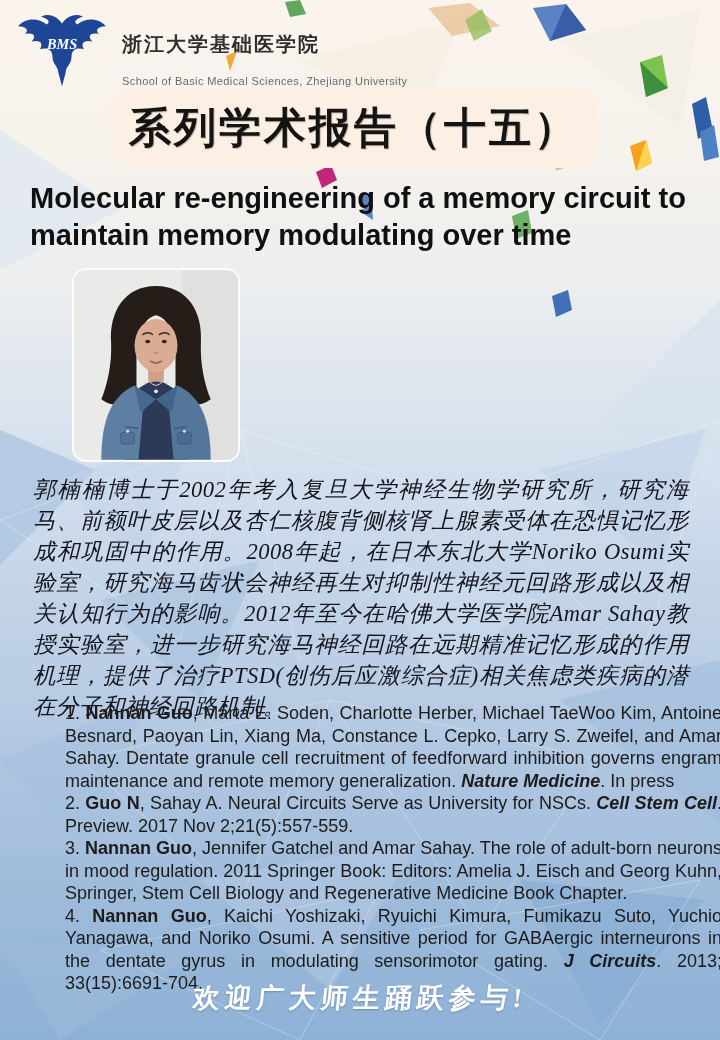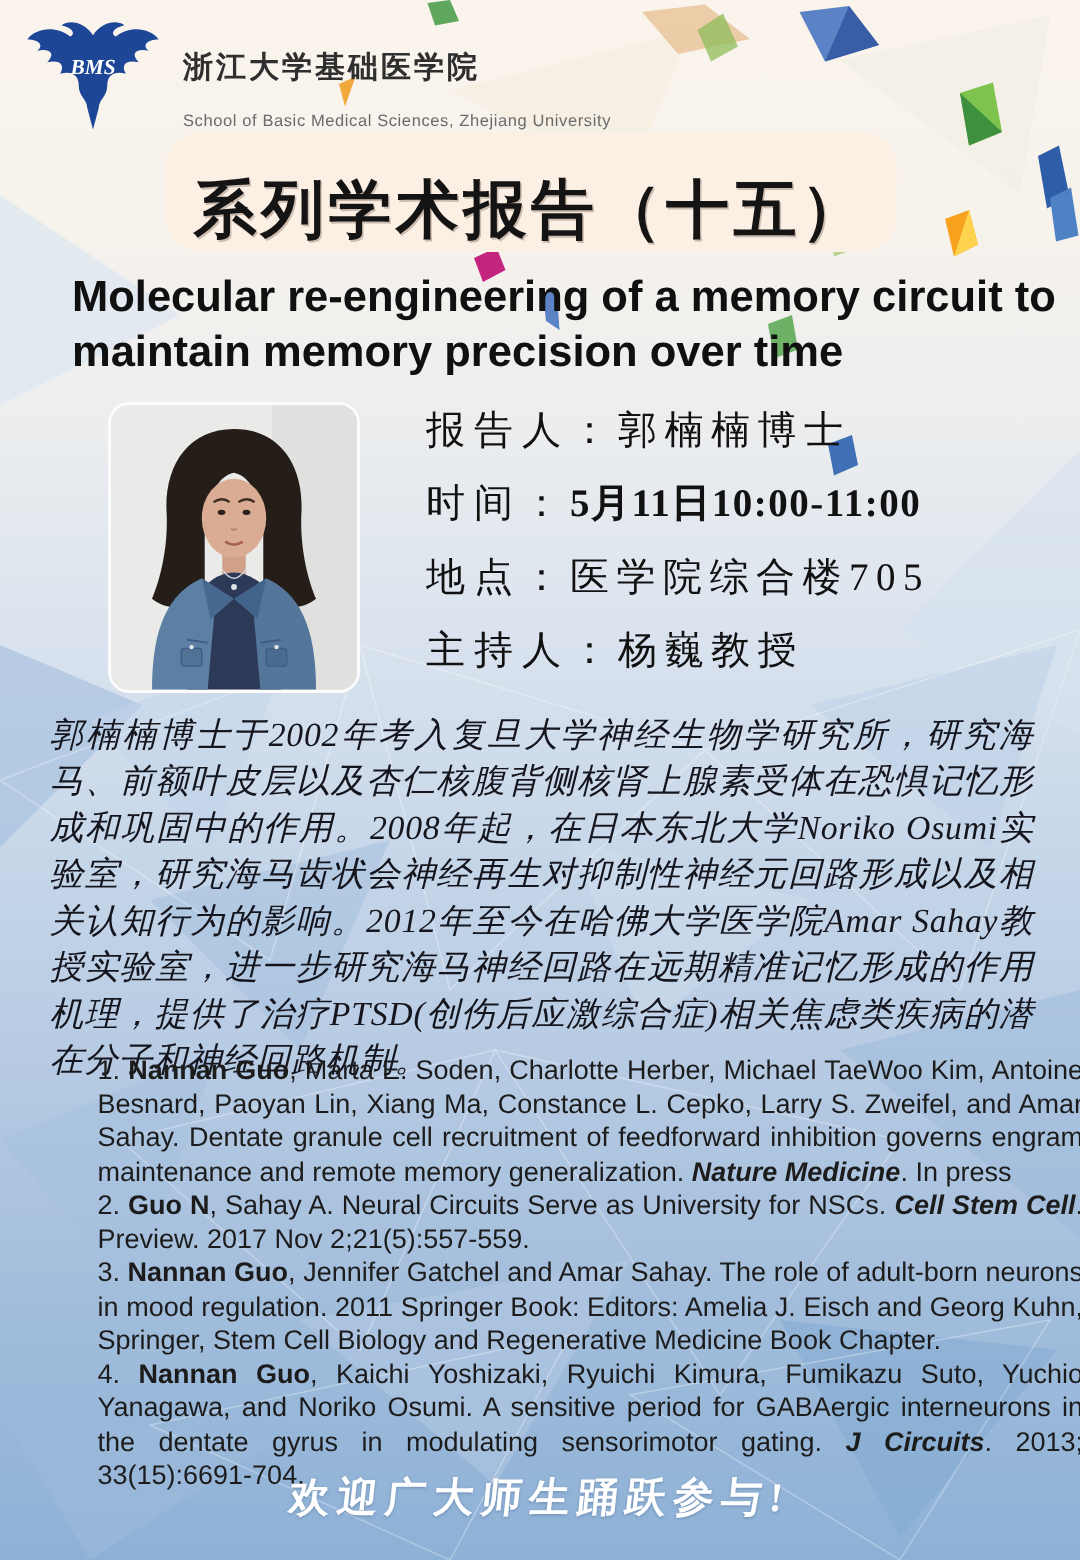--- a/index.html
+++ b/index.html
@@ -15,30 +15,30 @@
   
   .header{position:absolute;left:14px;top:10px;width:600px;height:84px;display:flex;align-items:center;}
   .logo{width:96px;height:80px;flex:0 0 auto;}
   .school-text{margin-left:12px;padding-top:14px;}
   .school-cn{font-size:20px;font-weight:700;color:#2f2f2f;letter-spacing:2px;font-family:"Liberation Sans",sans-serif;}
   .school-en{font-size:11px;color:#6a6a6a;margin-top:17px;letter-spacing:0.4px;}
 
   
   .banner{
     position:absolute;left:110px;top:88px;width:488px;height:80px;border-radius:24px;
-    background:#fcefe3;display:flex;align-items:flex-end;justify-content:center;
+    background:#fcefe3;display:flex;align-items:center;justify-content:center;
   }
   .banner-title{
     font-family:"Liberation Serif",serif;font-weight:700;font-size:42px;color:#141414;
     letter-spacing:3px;white-space:nowrap;text-shadow:1px 1px 0 rgba(60,30,20,.25);
   }
 
   
   .talk-title{
-    position:absolute;left:48px;top:180px;width:668px;
+    position:absolute;left:30px;top:180px;width:668px;
     font-size:29px;font-weight:700;color:#101010;line-height:37px;
     font-family:"Liberation Sans",sans-serif;
   }
 
   
   .photo-frame{
     position:absolute;left:72px;top:268px;width:168px;height:194px;border-radius:14px;
     overflow:hidden;border:2px solid rgba(255,255,255,.85);box-sizing:border-box;background:#eaeae8;
   }
   .photo-frame svg{display:block;width:100%;height:100%;}
@@ -146,21 +146,21 @@
       <div class="school-en">School of Basic Medical Sciences, Zhejiang University</div>
     </div>
   </div>
 
   <div class="banner">
     <div class="banner-title">系列学术报告（十五）</div>
   </div>
 
   <div class="talk-title">
     <div>Molecular re-engineering of a memory circuit to</div>
-    <div>maintain memory precision over time</div>
+    <div>maintain memory modulating over time</div>
   </div>
 
   <div class="photo-frame">
     <svg viewBox="0 0 168 194">
       <rect width="168" height="194" fill="#eaeae8"></rect>
       <rect x="110" width="58" height="194" fill="#e0e1df"></rect>
 
       <path d="M84 16 C52 16 36 42 38 74 C39 96 34 118 28 132 C40 142 58 138 64 128 L64 86 C66 60 74 48 84 46 C94 48 102 60 104 86 L104 128 C110 138 128 142 140 132 C134 118 129 96 130 74 C132 42 116 16 84 16 Z" fill="#241d18"></path>
 
       <rect x="76" y="98" width="16" height="20" fill="#d0a188"></rect>
@@ -183,34 +183,20 @@
       <path d="M106 118 L84 132 L100 146 Z" fill="#42648a"></path>
       <path d="M52 160 l14 2" stroke="#3f5e82" stroke-width="1.4"></path>
       <path d="M116 160 l-14 2" stroke="#3f5e82" stroke-width="1.4"></path>
       <rect x="48" y="166" width="14" height="12" rx="2" fill="#517297" stroke="#3f5e82"></rect>
       <rect x="106" y="166" width="14" height="12" rx="2" fill="#4a6b90" stroke="#3f5e82"></rect>
       <circle cx="55" cy="165" r="1.5" fill="#e8e8e8"></circle>
       <circle cx="113" cy="165" r="1.5" fill="#e8e8e8"></circle>
     </svg>
   </div>
 
-  <div class="info">
-    <div class="info-row">
-      <span class="lab">报告人：</span><span class="val">郭楠楠博士</span>
-    </div>
-    <div class="info-row">
-      <span class="lab">时间：</span><span class="time-val">5月11日10:00-11:00</span>
-    </div>
-    <div class="info-row">
-      <span class="lab">地点：</span><span class="val">医学院综合楼705</span>
-    </div>
-    <div class="info-row">
-      <span class="lab">主持人：</span><span class="val">杨巍教授</span>
-    </div>
-  </div>
 
   <div class="bio">郭楠楠博士于2002年考入复旦大学神经生物学研究所，研究海马、前额叶皮层以及杏仁核腹背侧核肾上腺素受体在恐惧记忆形成和巩固中的作用。2008年起，在日本东北大学Noriko Osumi实验室，研究海马齿状会神经再生对抑制性神经元回路形成以及相关认知行为的影响。2012年至今在哈佛大学医学院Amar Sahay教授实验室，进一步研究海马神经回路在远期精准记忆形成的作用机理，提供了治疗PTSD(创伤后应激综合症)相关焦虑类疾病的潜在分子和神经回路机制。</div>
 
   <div class="refs">
     <p class="ref"><span>1. </span><span class="b">Nannan Guo</span><span>, Marta E. Soden, Charlotte Herber, Michael TaeWoo Kim, Antoine Besnard, Paoyan Lin, Xiang Ma, Constance L. Cepko, Larry S. Zweifel, and Amar Sahay. Dentate granule cell recruitment of feedforward inhibition governs engram maintenance and remote memory generalization. </span><span class="b i">Nature Medicine</span><span>. In press</span></p>
     <p class="ref"><span>2. </span><span class="b">Guo N</span><span>, Sahay A. Neural Circuits Serve as University for NSCs. </span><span class="b i">Cell Stem Cell</span><span>. Preview. 2017 Nov 2;21(5):557-559.</span></p>
     <p class="ref"><span>3. </span><span class="b">Nannan Guo</span><span>, Jennifer Gatchel and Amar Sahay. The role of adult-born neurons in mood regulation. 2011 Springer Book: Editors: Amelia J. Eisch and Georg Kuhn, Springer, Stem Cell Biology and Regenerative Medicine Book Chapter.</span></p>
     <p class="ref"><span>4. </span><span class="b">Nannan Guo</span><span>, Kaichi Yoshizaki, Ryuichi Kimura, Fumikazu Suto, Yuchio Yanagawa, and Noriko Osumi. A sensitive period for GABAergic interneurons in the dentate gyrus in modulating sensorimotor gating. </span><span class="b i">J Circuits</span><span>. 2013; 33(15):6691-704.</span></p>
   </div>
 

